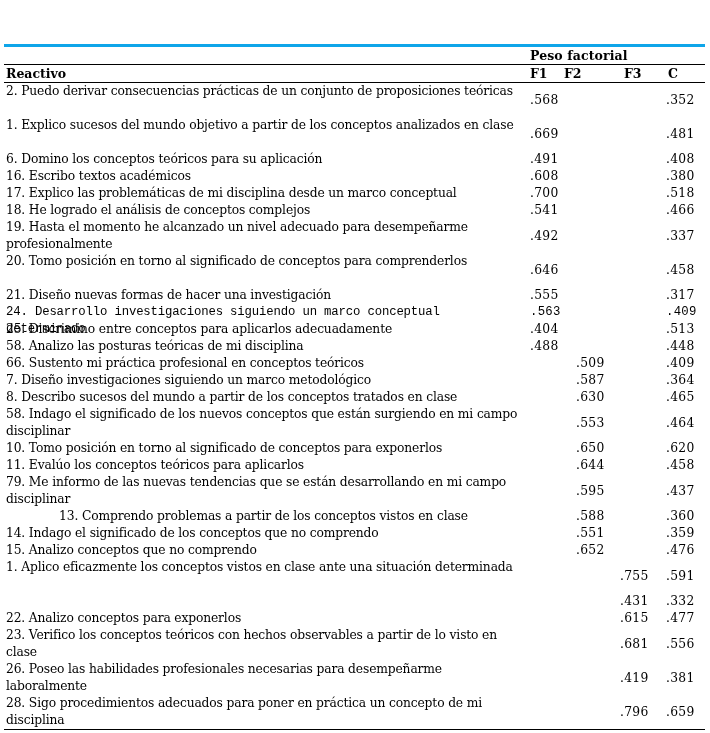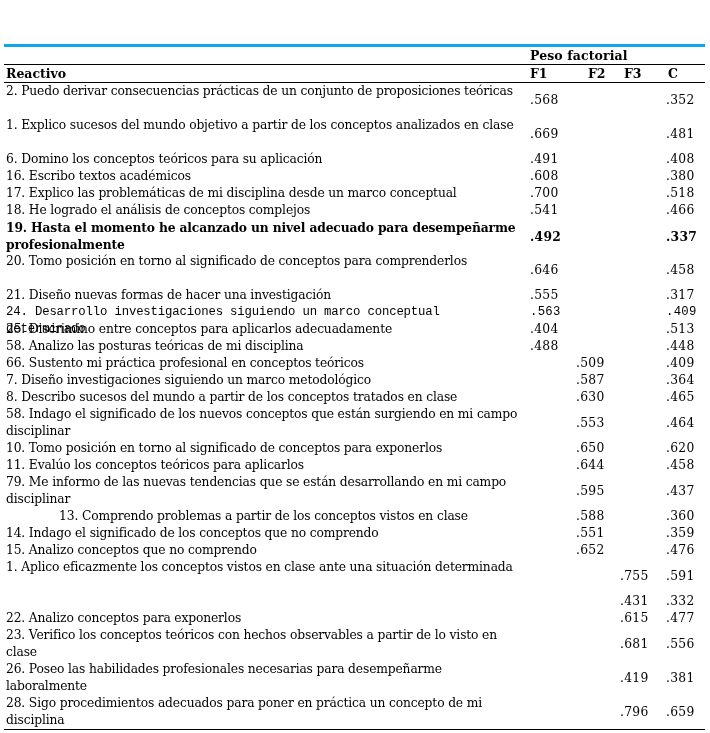--- a/index.html
+++ b/index.html
@@ -19,21 +19,21 @@
 </head>
 <body>
 
 <div class="tbl">
   <div class="hdr1">
     <span class="peso">Peso factorial</span>
   </div>
   <div class="hdr2">
     <span style="left:2px">Reactivo</span>
     <span style="left:526px">F1</span>
-    <span style="left:584px">F2</span>
+    <span style="left:560px">F2</span>
     <span style="left:620px">F3</span>
     <span style="left:664px">C</span>
   </div>
   <div id="rows">
       <div class="row" style="height: 34px;">
         <div class="txt">2. Puedo derivar consecuencias prácticas de un conjunto de proposiciones teóricas</div>
         <div class="v c1">.568</div>
         <div class="v c2"></div>
         <div class="v c3"></div>
         <div class="v c4">.352</div>
@@ -66,21 +66,21 @@
         <div class="v c3"></div>
         <div class="v c4">.518</div>
       </div>
       <div class="row" style="height: 17px;">
         <div class="txt">18. He logrado el análisis de conceptos complejos</div>
         <div class="v c1">.541</div>
         <div class="v c2"></div>
         <div class="v c3"></div>
         <div class="v c4">.466</div>
       </div>
-      <div class="row" style="height: 34px; font-weight: bold;">
+      <div class="row" style="height: 34px;">
         <div class="txt">19. Hasta el momento he alcanzado un nivel adecuado para desempeñarme profesionalmente</div>
         <div class="v c1">.492</div>
         <div class="v c2"></div>
         <div class="v c3"></div>
         <div class="v c4">.337</div>
       </div>
       <div class="row" style="height: 34px;">
         <div class="txt">20. Tomo posición en torno al significado de conceptos para comprenderlos</div>
         <div class="v c1">.646</div>
         <div class="v c2"></div>

